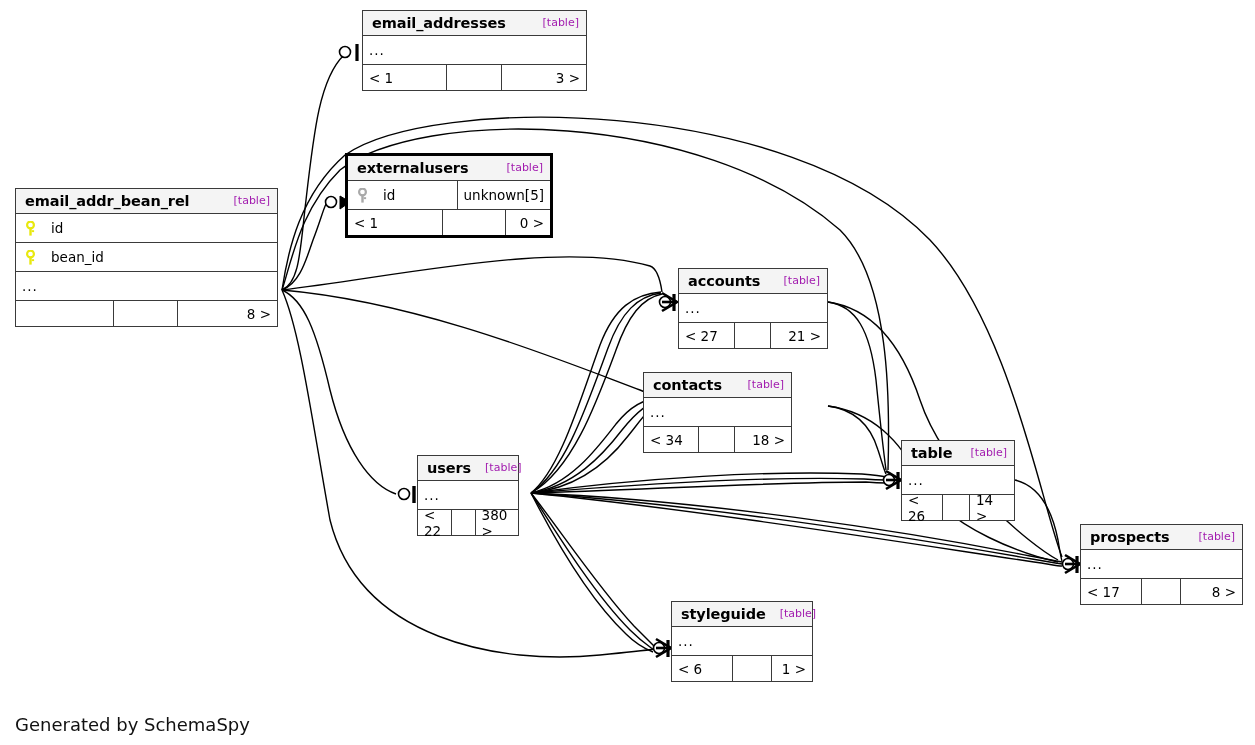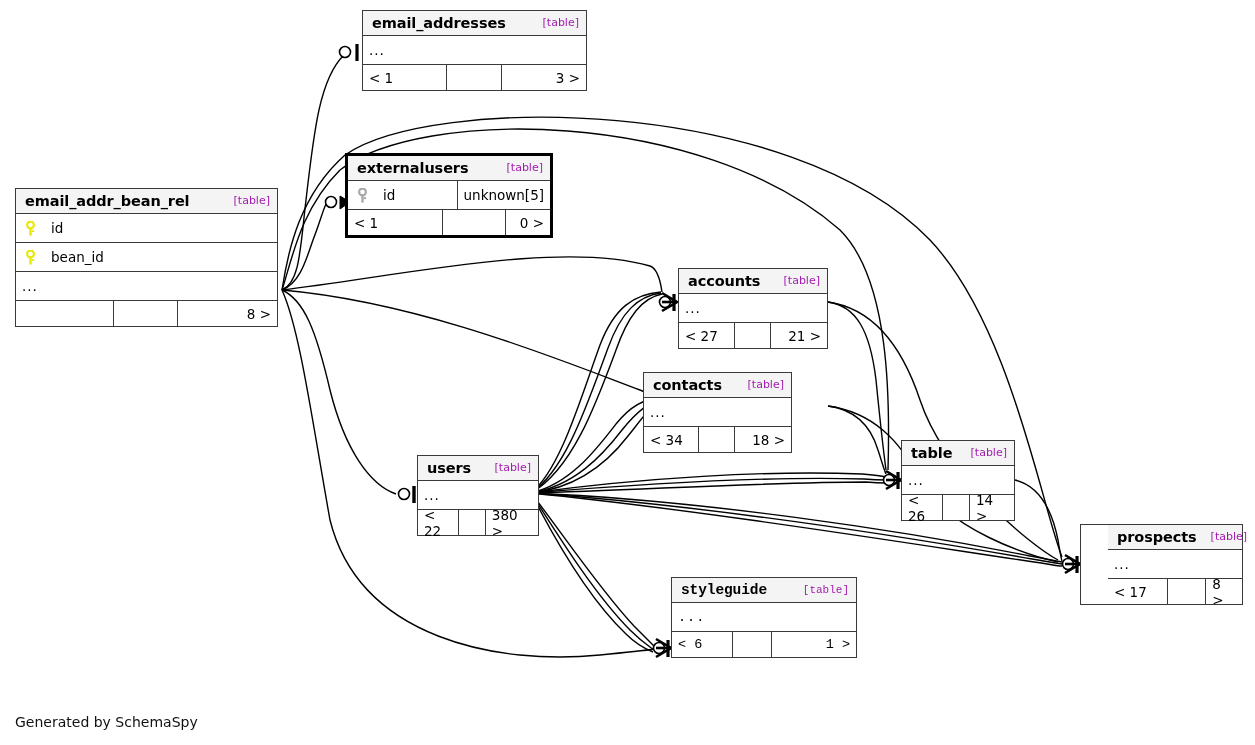--- a/index.html
+++ b/index.html
@@ -106,21 +106,21 @@
     padding: 0 6px;
   }
   .tbl-foot .fcell.left  { justify-content: flex-start; }
   .tbl-foot .fcell.mid   { border-left: 1px solid #3a3a3a; border-right: 1px solid #3a3a3a; }
   .tbl-foot .fcell.right { justify-content: flex-end; }
   .keyicon { display: block; }
   .footer-note {
     position: absolute;
     left: 15px;
     top: 714px;
-    font-size: 14px;
+    font-size: 18px;
     color: #111;
     white-space: nowrap;
   }
 </style>
 </head>
 <body>
 
 <div id="diagram-canvas">
 
   <svg id="edge-layer" viewBox="0 0 1255 745" width="1255" height="745" xmlns="http://www.w3.org/2000/svg">
@@ -315,21 +315,21 @@
         </div>
         <div class="tbl-row ellipsis-row">
           <span>...</span>
         </div>
         <div class="tbl-foot">
           <span class="fcell left" style="width:54px">&lt; 34</span>
           <span class="fcell mid" style="width:37px"></span>
           <span class="fcell right" style="flex:1 1 auto">18 &gt;</span>
         </div>
       </div>
-      <div class="table-node" style="left: 417px; top: 455px; width: 122px;">
+      <div class="table-node" style="left: 417px; top: 455px; width: 102px;">
         <div class="tbl-title">
           <span class="tbl-name">users</span>
           <span class="tbl-kind">[table]</span>
         </div>
         <div class="tbl-row ellipsis-row">
           <span>...</span>
         </div>
         <div class="tbl-foot">
           <span class="fcell left" style="width:41px">&lt; 22</span>
           <span class="fcell mid" style="width:28px"></span>
@@ -343,35 +343,35 @@
         </div>
         <div class="tbl-row ellipsis-row">
           <span>...</span>
         </div>
         <div class="tbl-foot">
           <span class="fcell left" style="width:41px">&lt; 26</span>
           <span class="fcell mid" style="width:28px"></span>
           <span class="fcell right" style="flex:1 1 auto">14 &gt;</span>
         </div>
       </div>
-      <div class="table-node" style="left: 1080px; top: 524px; width: 163px; padding-left: 27px;">
+      <div class="table-node" style="left: 1080px; top: 524px; width: 163px;">
         <div class="tbl-title">
           <span class="tbl-name">prospects</span>
           <span class="tbl-kind">[table]</span>
         </div>
         <div class="tbl-row ellipsis-row">
           <span>...</span>
         </div>
         <div class="tbl-foot">
           <span class="fcell left" style="width:60px">&lt; 17</span>
           <span class="fcell mid" style="width:40px"></span>
           <span class="fcell right" style="flex:1 1 auto">8 &gt;</span>
         </div>
       </div>
-      <div class="table-node" style="left: 671px; top: 577px; width: 186px; font-family: Liberation Mono, monospace;">
+      <div class="table-node" style="left: 671px; top: 601px; width: 142px;">
         <div class="tbl-title">
           <span class="tbl-name">styleguide</span>
           <span class="tbl-kind">[table]</span>
         </div>
         <div class="tbl-row ellipsis-row">
           <span>...</span>
         </div>
         <div class="tbl-foot">
           <span class="fcell left" style="width:60px">&lt; 6</span>
           <span class="fcell mid" style="width:40px"></span>

